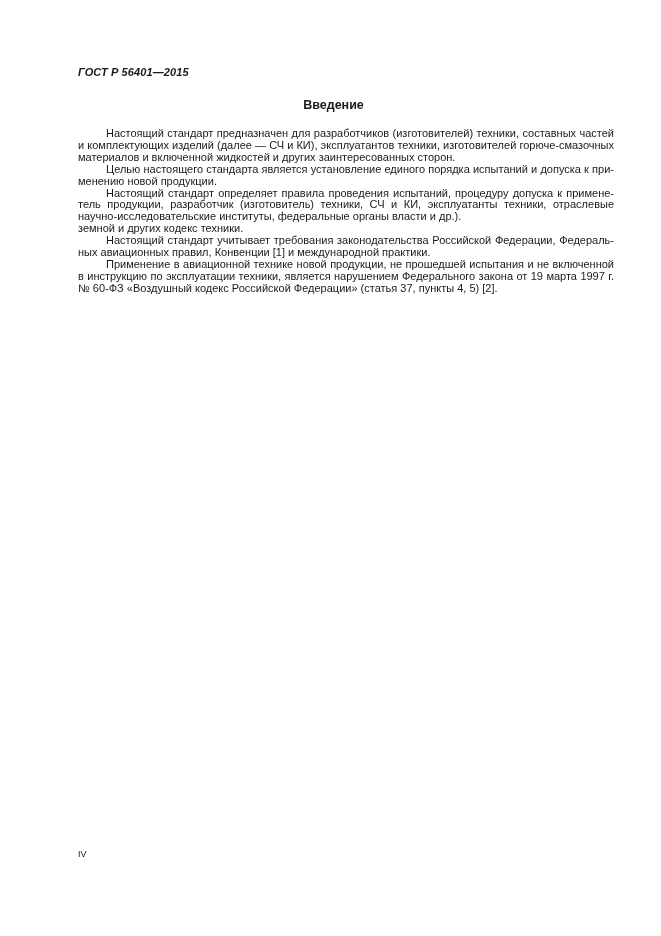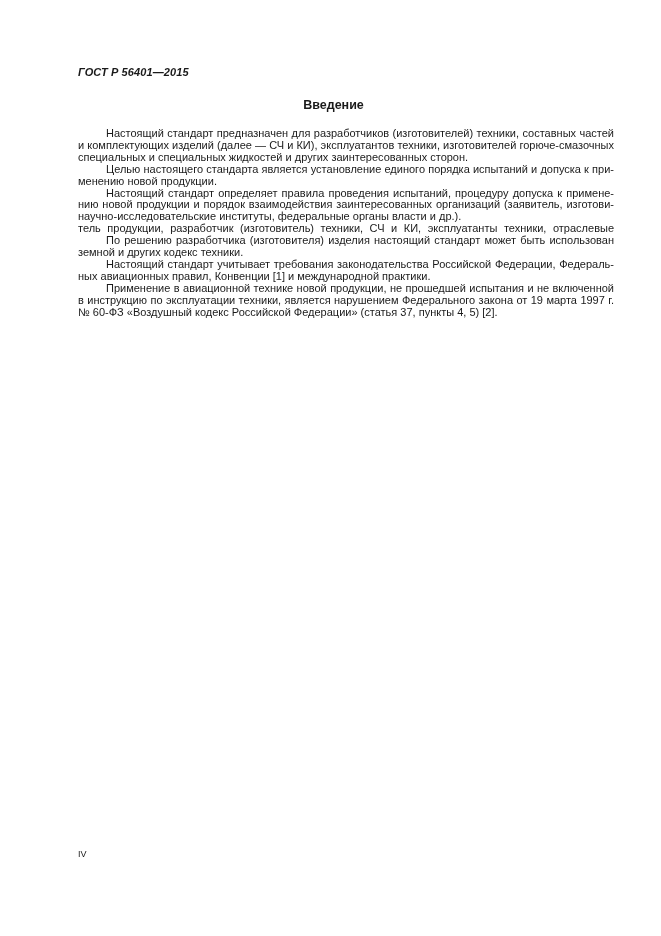--- a/index.html
+++ b/index.html
@@ -16,34 +16,32 @@
 </head>
 <body>
 
 <div class="header">ГОСТ Р 56401—2015</div>
 <div class="title">Введение</div>
 
 <div class="body">
   <div>
     <span class="line just indent">Настоящий стандарт предназначен для разработчиков (изготовителей) техники, составных частей</span>
     <span class="line just">и комплектующих изделий (далее — СЧ и КИ), эксплуатантов техники, изготовителей горюче-смазочных</span>
-    <span class="line">специальных и специальных жидкостей и других заинтересованных сторон.</span>
+    <span class="line">материалов и включенной жидкостей и других заинтересованных сторон.</span>
   </div>
   <div>
     <span class="line just indent">Целью настоящего стандарта является установление единого порядка испытаний и допуска к при-</span>
     <span class="line">менению новой продукции.</span>
   </div>
   <div>
     <span class="line just indent">Настоящий стандарт определяет правила проведения испытаний, процедуру допуска к примене-</span>
-    <span class="line just">нию новой продукции и порядок взаимодействия заинтересованных организаций (заявитель, изготови-</span>
+    <span class="line just">тель продукции, разработчик (изготовитель) техники, СЧ и КИ, эксплуатанты техники, отраслевые</span>
     <span class="line">научно-исследовательские институты, федеральные органы власти и др.).</span>
-    <span class="line just">тель продукции, разработчик (изготовитель) техники, СЧ и КИ, эксплуатанты техники, отраслевые</span>
   </div>
   <div>
-    <span class="line just indent">По решению разработчика (изготовителя) изделия настоящий стандарт может быть использован</span>
     <span class="line">земной и других кодекс техники.</span>
   </div>
   <div>
     <span class="line just indent">Настоящий стандарт учитывает требования законодательства Российской Федерации, Федераль-</span>
     <span class="line">ных авиационных правил, Конвенции [1] и международной практики.</span>
   </div>
   <div>
     <span class="line just indent">Применение в авиационной технике новой продукции, не прошедшей испытания и не включенной</span>
     <span class="line just">в инструкцию по эксплуатации техники, является нарушением Федерального закона от 19 марта 1997 г.</span>
     <span class="line">№ 60-ФЗ «Воздушный кодекс Российской Федерации» (статья 37, пункты 4, 5) [2].</span>

